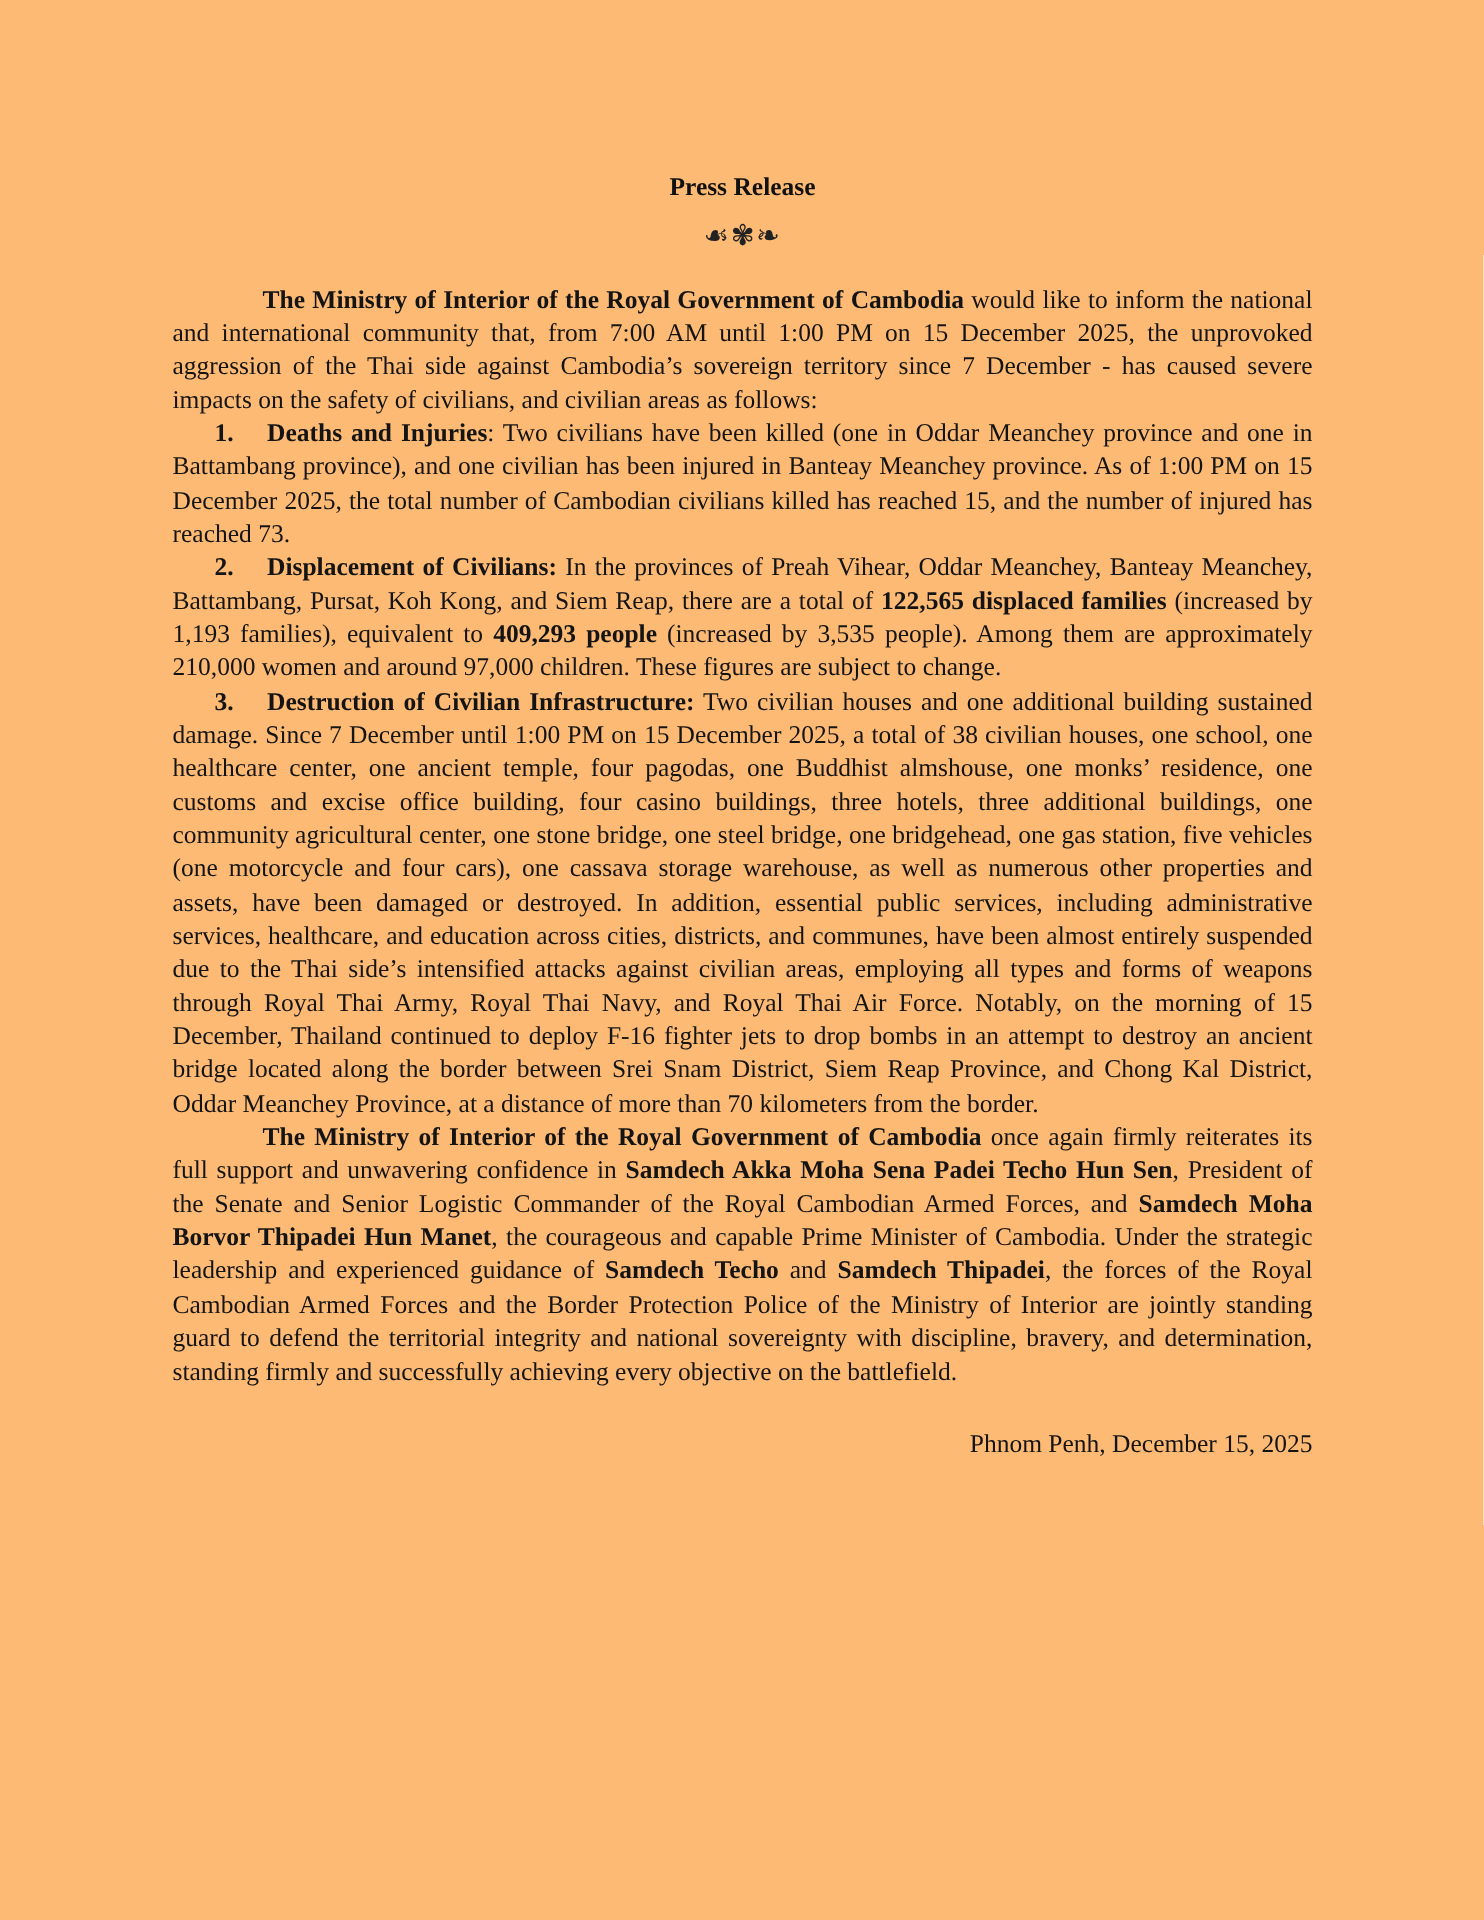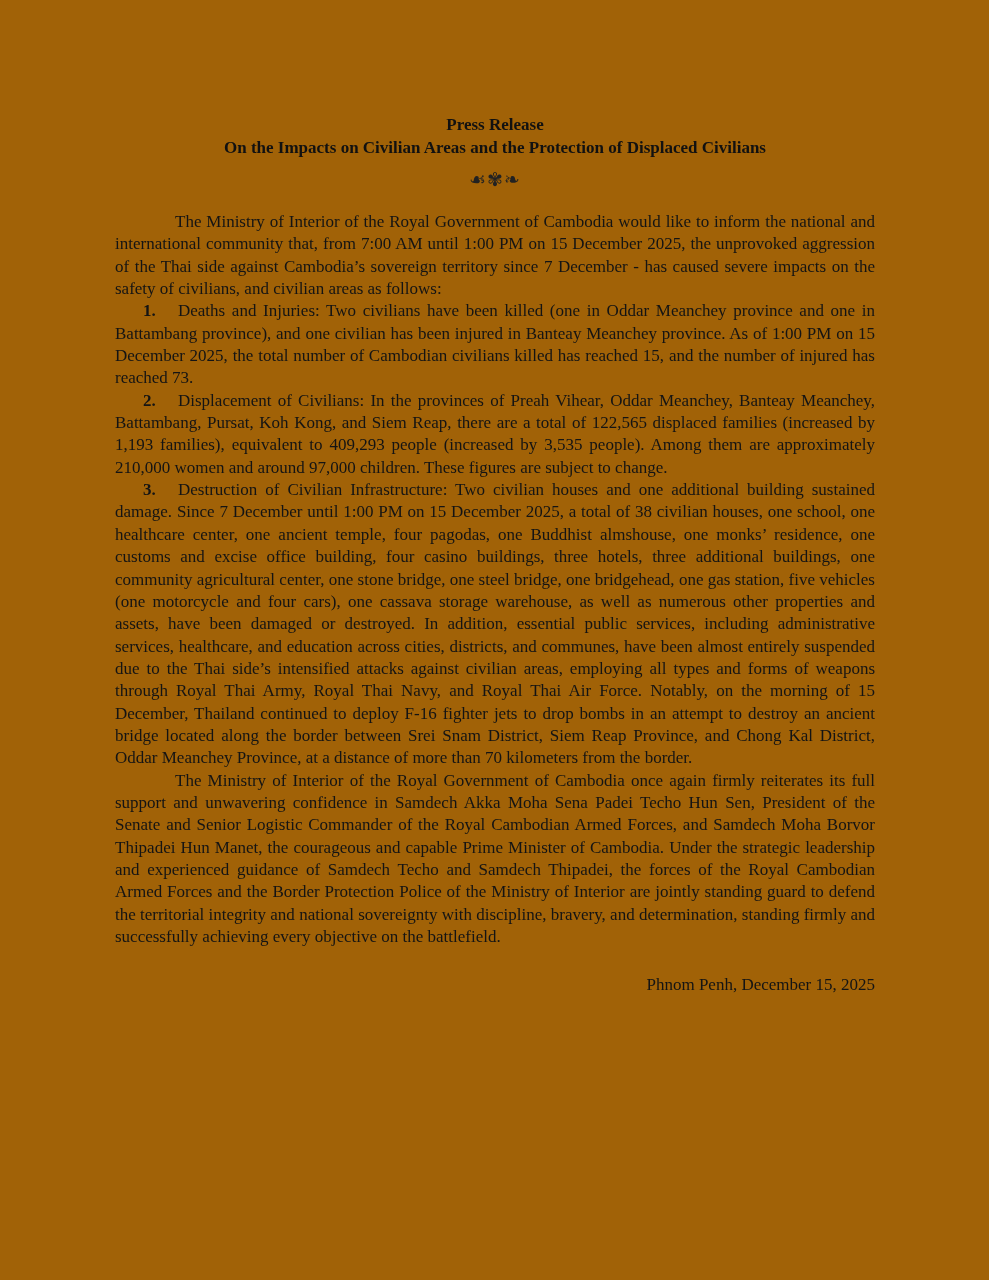--- a/index.html
+++ b/index.html
@@ -4,21 +4,21 @@
 <style>
   html, body {
     margin: 0;
     padding: 0;
     background: #ffffff;
   }
   .page {
     position: relative;
     width: 989px;
     height: 1280px;
-    background: #a16207;
+    background: #fdba74;
     color: #141414;
     font-family: "Liberation Serif", serif;
     overflow: hidden;
     box-sizing: border-box;
   }
   .content {
     box-sizing: border-box;
     padding: 114px 114px 0 115px;
   }
   .title-block {
@@ -46,37 +46,36 @@
   }
   .para { margin: 0; }
   .para.plain-indent { text-indent: 60px; }
   .para.numbered { text-indent: 28px; }
   .num {
     display: inline-block;
     width: 35px;
     font-weight: bold;
     text-indent: 0;
   }
-  .b { font-weight: normal; }
+  .b { font-weight: bold; }
   .dateline {
     margin-top: 26px;
     font-size: 17px;
     line-height: 22.35px;
     text-align: right;
     color: #141414;
   }
 </style>
 </head>
 <body>
 
 <div class="page">
   <div class="content">
     <header class="title-block">
         <div class="title-line">Press Release</div>
-        <div class="title-line">On the Impacts on Civilian Areas and the Protection of Displaced Civilians</div>
       </header>
     <div class="ornament">☙✾❧</div>
     <section class="body-text">
         <p class="para plain-indent"><span class="b">The Ministry of Interior of the Royal Government of Cambodia</span><span class=""> would like to inform the national and international community that, from 7:00 AM until 1:00 PM on 15 December 2025, the unprovoked aggression of the Thai side against Cambodia’s sovereign territory since 7 December - has caused severe impacts on the safety of civilians, and civilian areas as follows:</span></p>
         <p class="para numbered"><span class="num">1.</span><span class="b">Deaths and Injuries</span><span class="">: Two civilians have been killed (one in Oddar Meanchey province and one in Battambang province), and one civilian has been injured in Banteay Meanchey province. As of 1:00 PM on 15 December 2025, the total number of Cambodian civilians killed has reached 15, and the number of injured has reached 73.</span></p>
         <p class="para numbered"><span class="num">2.</span><span class="b">Displacement of Civilians:</span><span class=""> In the provinces of Preah Vihear, Oddar Meanchey, Banteay Meanchey, Battambang, Pursat, Koh Kong, and Siem Reap, there are a total of </span><span class="b">122,565 displaced families</span><span class=""> (increased by 1,193 families), equivalent to </span><span class="b">409,293 people</span><span class=""> (increased by 3,535 people). Among them are approximately 210,000 women and around 97,000 children. These figures are subject to change.</span></p>
         <p class="para numbered"><span class="num">3.</span><span class="b">Destruction of Civilian Infrastructure:</span><span class=""> Two civilian houses and one additional building sustained damage. Since 7 December until 1:00 PM on 15 December 2025, a total of 38 civilian houses, one school, one healthcare center, one ancient temple, four pagodas, one Buddhist almshouse, one monks’ residence, one customs and excise office building, four casino buildings, three hotels, three additional buildings, one community agricultural center, one stone bridge, one steel bridge, one bridgehead, one gas station, five vehicles (one motorcycle and four cars), one cassava storage warehouse, as well as numerous other properties and assets, have been damaged or destroyed. In addition, essential public services, including administrative services, healthcare, and education across cities, districts, and communes, have been almost entirely suspended due to the Thai side’s intensified attacks against civilian areas, employing all types and forms of weapons through Royal Thai Army, Royal Thai Navy, and Royal Thai Air Force. Notably, on the morning of 15 December, Thailand continued to deploy F-16 fighter jets to drop bombs in an attempt to destroy an ancient bridge located along the border between Srei Snam District, Siem Reap Province, and Chong Kal District, Oddar Meanchey Province, at a distance of more than 70 kilometers from the border.</span></p>
         <p class="para plain-indent"><span class="b">The Ministry of Interior of the Royal Government of Cambodia</span><span class=""> once again firmly reiterates its full support and unwavering confidence in </span><span class="b">Samdech Akka Moha Sena Padei Techo Hun Sen</span><span class="">, President of the Senate and Senior Logistic Commander of the Royal Cambodian Armed Forces, and </span><span class="b">Samdech Moha Borvor Thipadei Hun Manet</span><span class="">, the courageous and capable Prime Minister of Cambodia. Under the strategic leadership and experienced guidance of </span><span class="b">Samdech Techo</span><span class=""> and </span><span class="b">Samdech Thipadei</span><span class="">, the forces of the Royal Cambodian Armed Forces and the Border Protection Police of the Ministry of Interior are jointly standing guard to defend the territorial integrity and national sovereignty with discipline, bravery, and determination, standing firmly and successfully achieving every objective on the battlefield.</span></p>
       </section>
     <div class="dateline">Phnom Penh, December 15, 2025</div>

